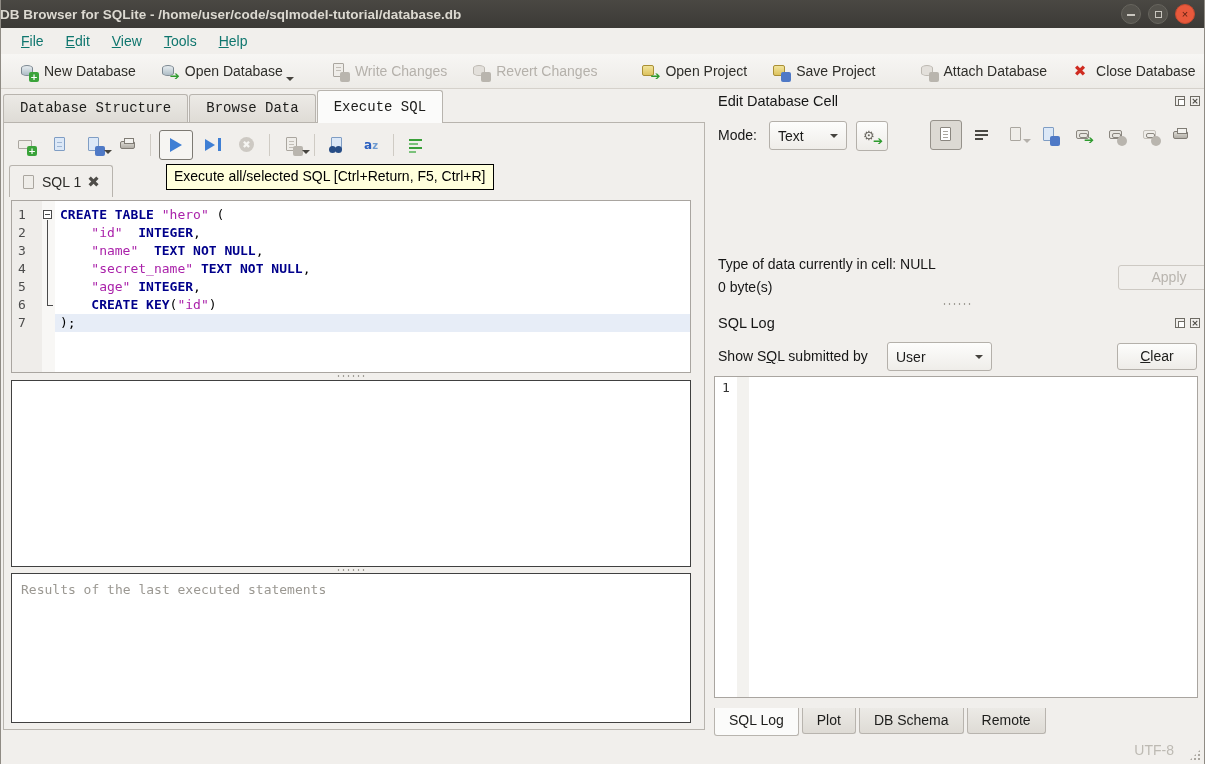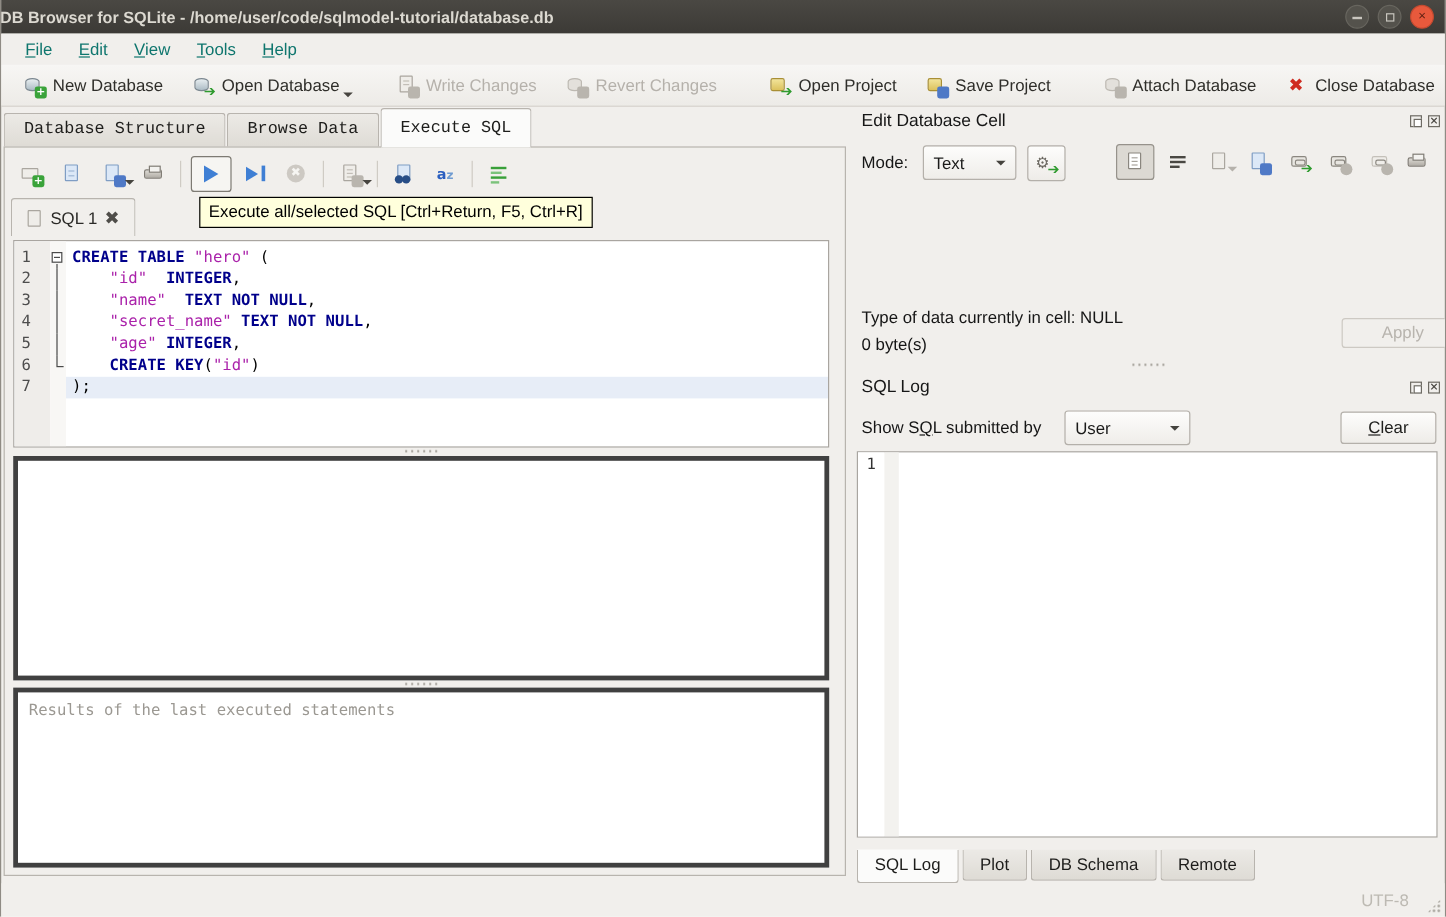--- a/index.html
+++ b/index.html
@@ -109,21 +109,21 @@
   .fm-h { position:absolute; left:5px; top:9px; width:6px; height:1px; background:#4a4a4a; }
   .ed-code { position:absolute; left:43px; top:0; right:0; bottom:0; padding-top:5px; }
   .ed-line { height:18px; padding-left:5px; font:13px/18px "DejaVu Sans Mono",monospace; white-space:pre; }
   .ed-line.cur { background:#e7edf7; }
   .tk-k { color:#00008b; font-weight:bold; }
   .tk-s { color:#aa22aa; }
   .tk-p { color:#000; }
 
   .hsplit { position:absolute; left:7px; width:680px; height:6px; display:flex; align-items:center; justify-content:center; }
   .hsplit .dots { width:30px; height:4px; background-image:radial-gradient(#a19d96 1px, transparent 1.2px); background-size:5px 4px; }
-  .panel-box { position:absolute; left:7px; width:680px; border:4px solid #404040; background:#fff; }
+  .panel-box { position:absolute; left:7px; width:680px; border:1px solid #404040; background:#fff; }
   .placeholder { font:13px/17px "DejaVu Sans Mono",monospace; color:#9b9892; padding:7px 9px; }
 
   
   #main-right { position:absolute; left:707px; top:89px; width:498px; height:647px; }
   .dock-title { position:absolute; left:10px; font-size:14.5px; color:#161616; }
   .dock-btns { position:absolute; right:6px; display:flex; gap:5px; }
   .dock-float { width:10px; height:10px; border:1px solid #6e6b64; position:relative; background:#f1efec; }
   .dock-float:after { content:""; position:absolute; left:2px; top:2px; width:5px; height:5px; border:1px solid #6e6b64; background:#fff; }
   .dock-close { width:10px; height:10px; border:1px solid #6e6b64; color:#4c4a45; font:bold 9px/9px "DejaVu Sans",sans-serif; text-align:center; background:#f1efec; }
 

